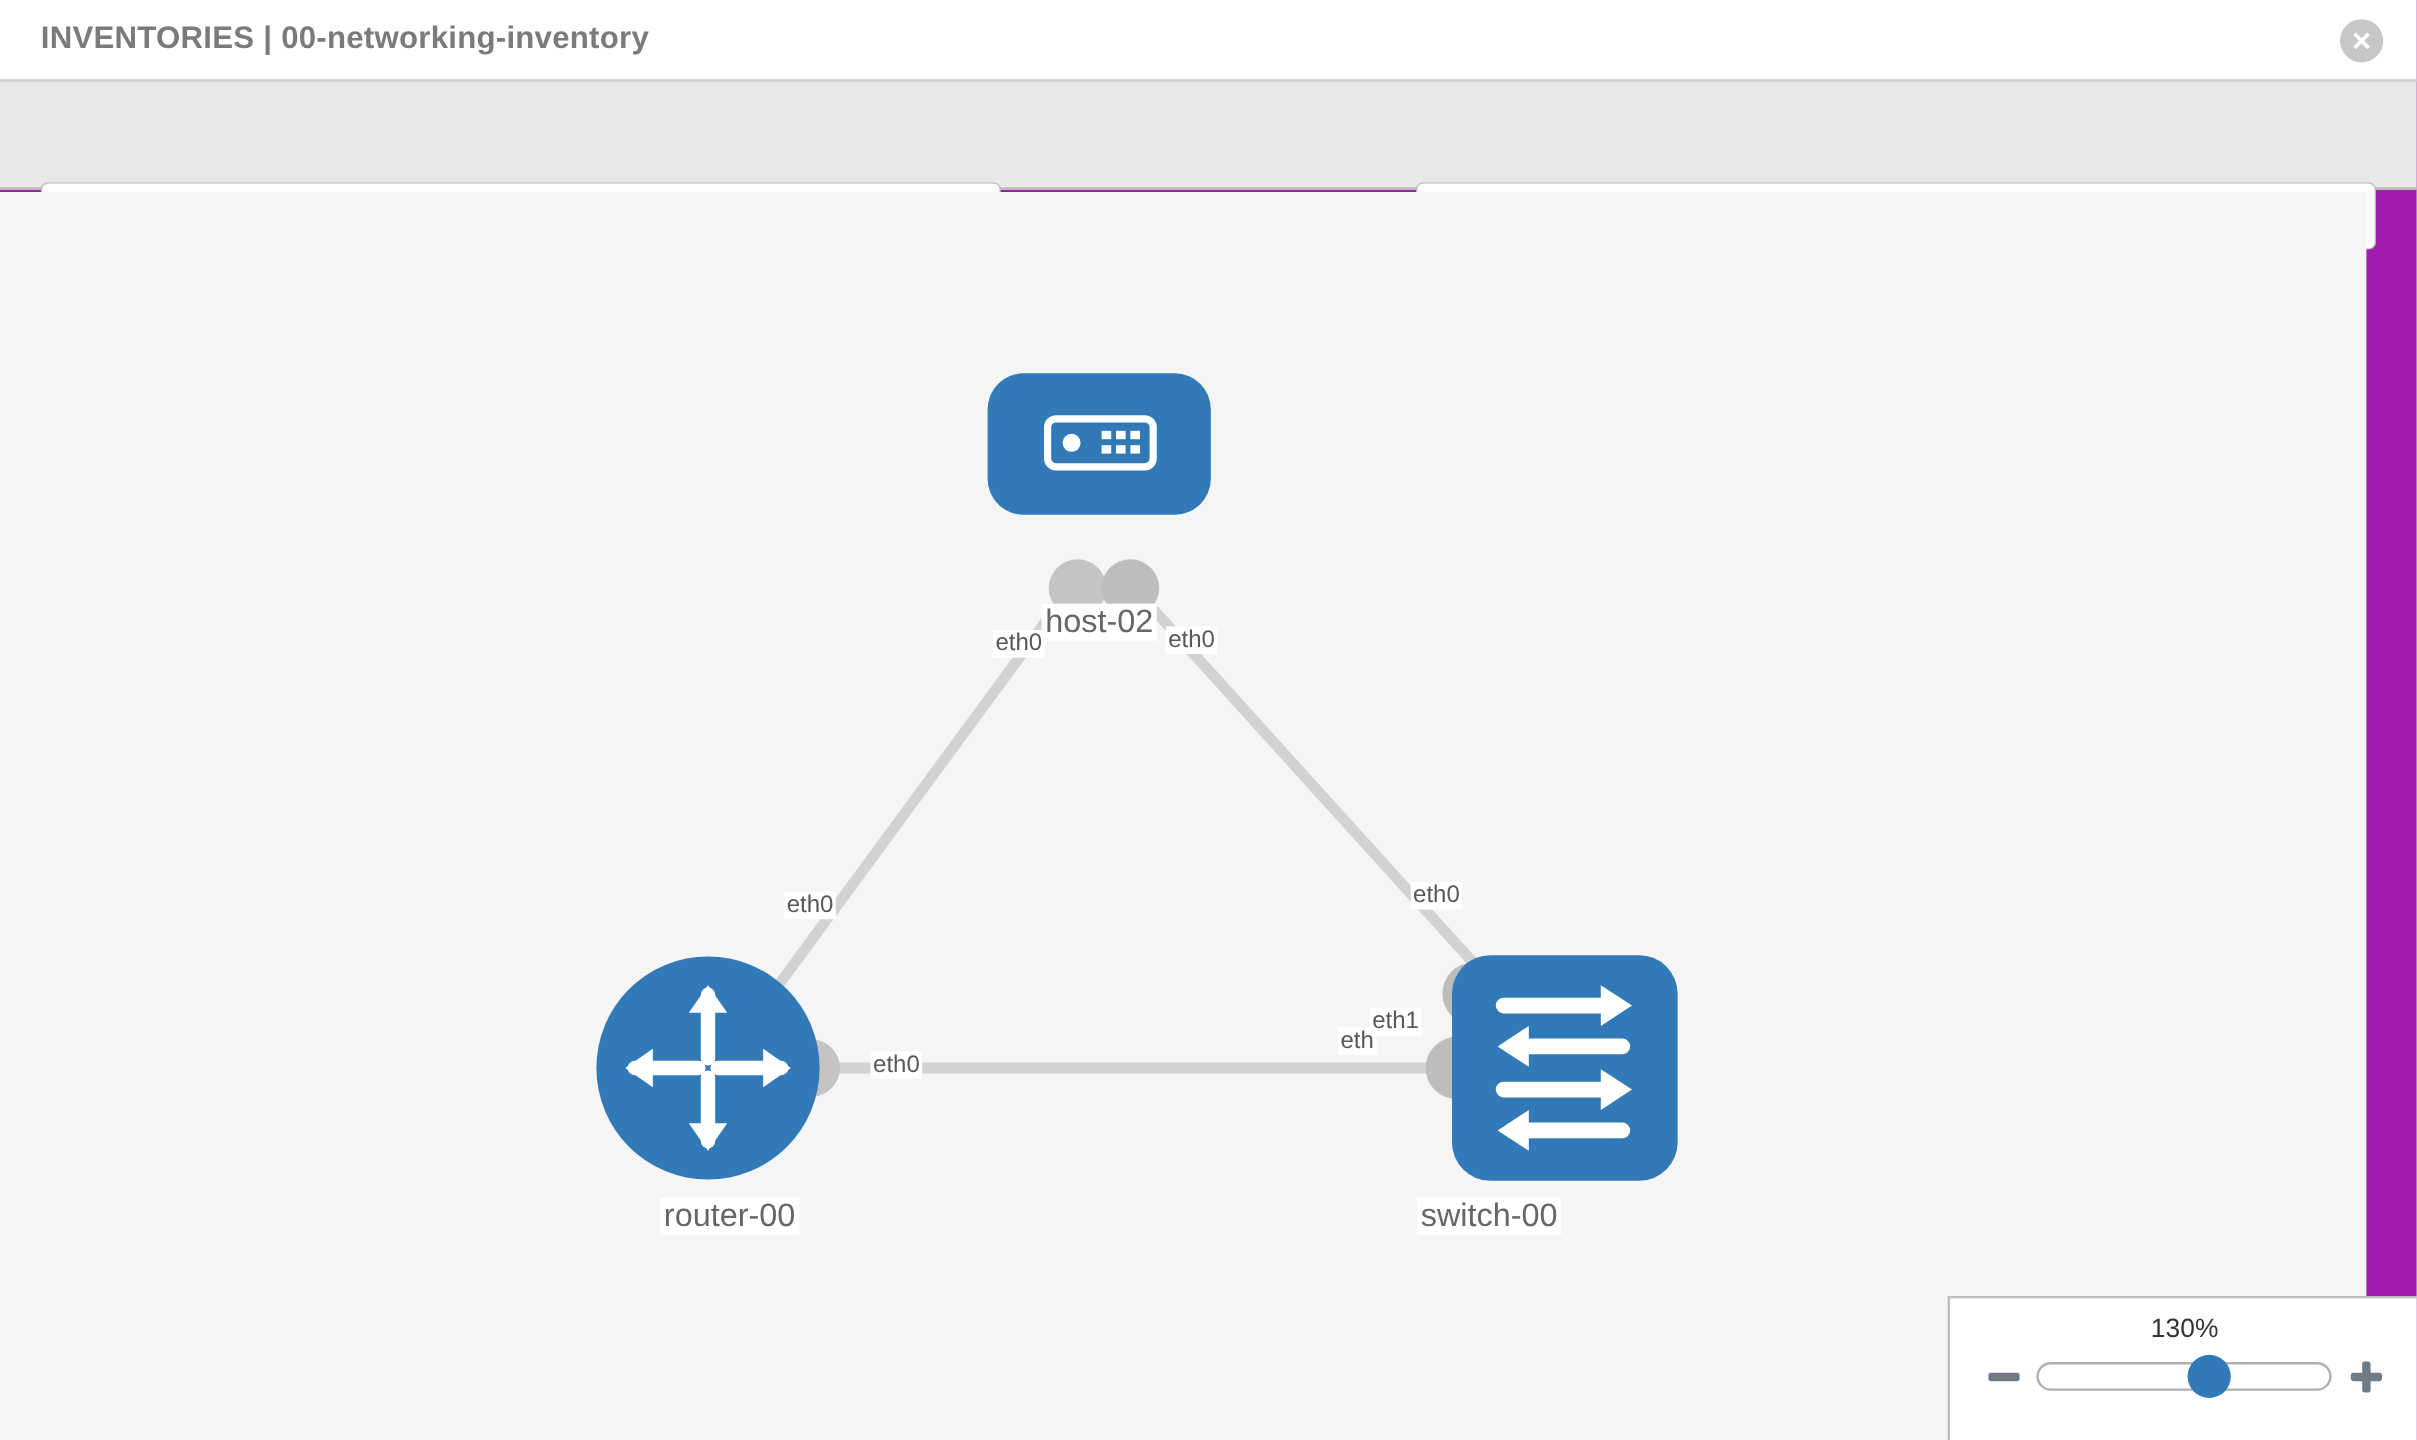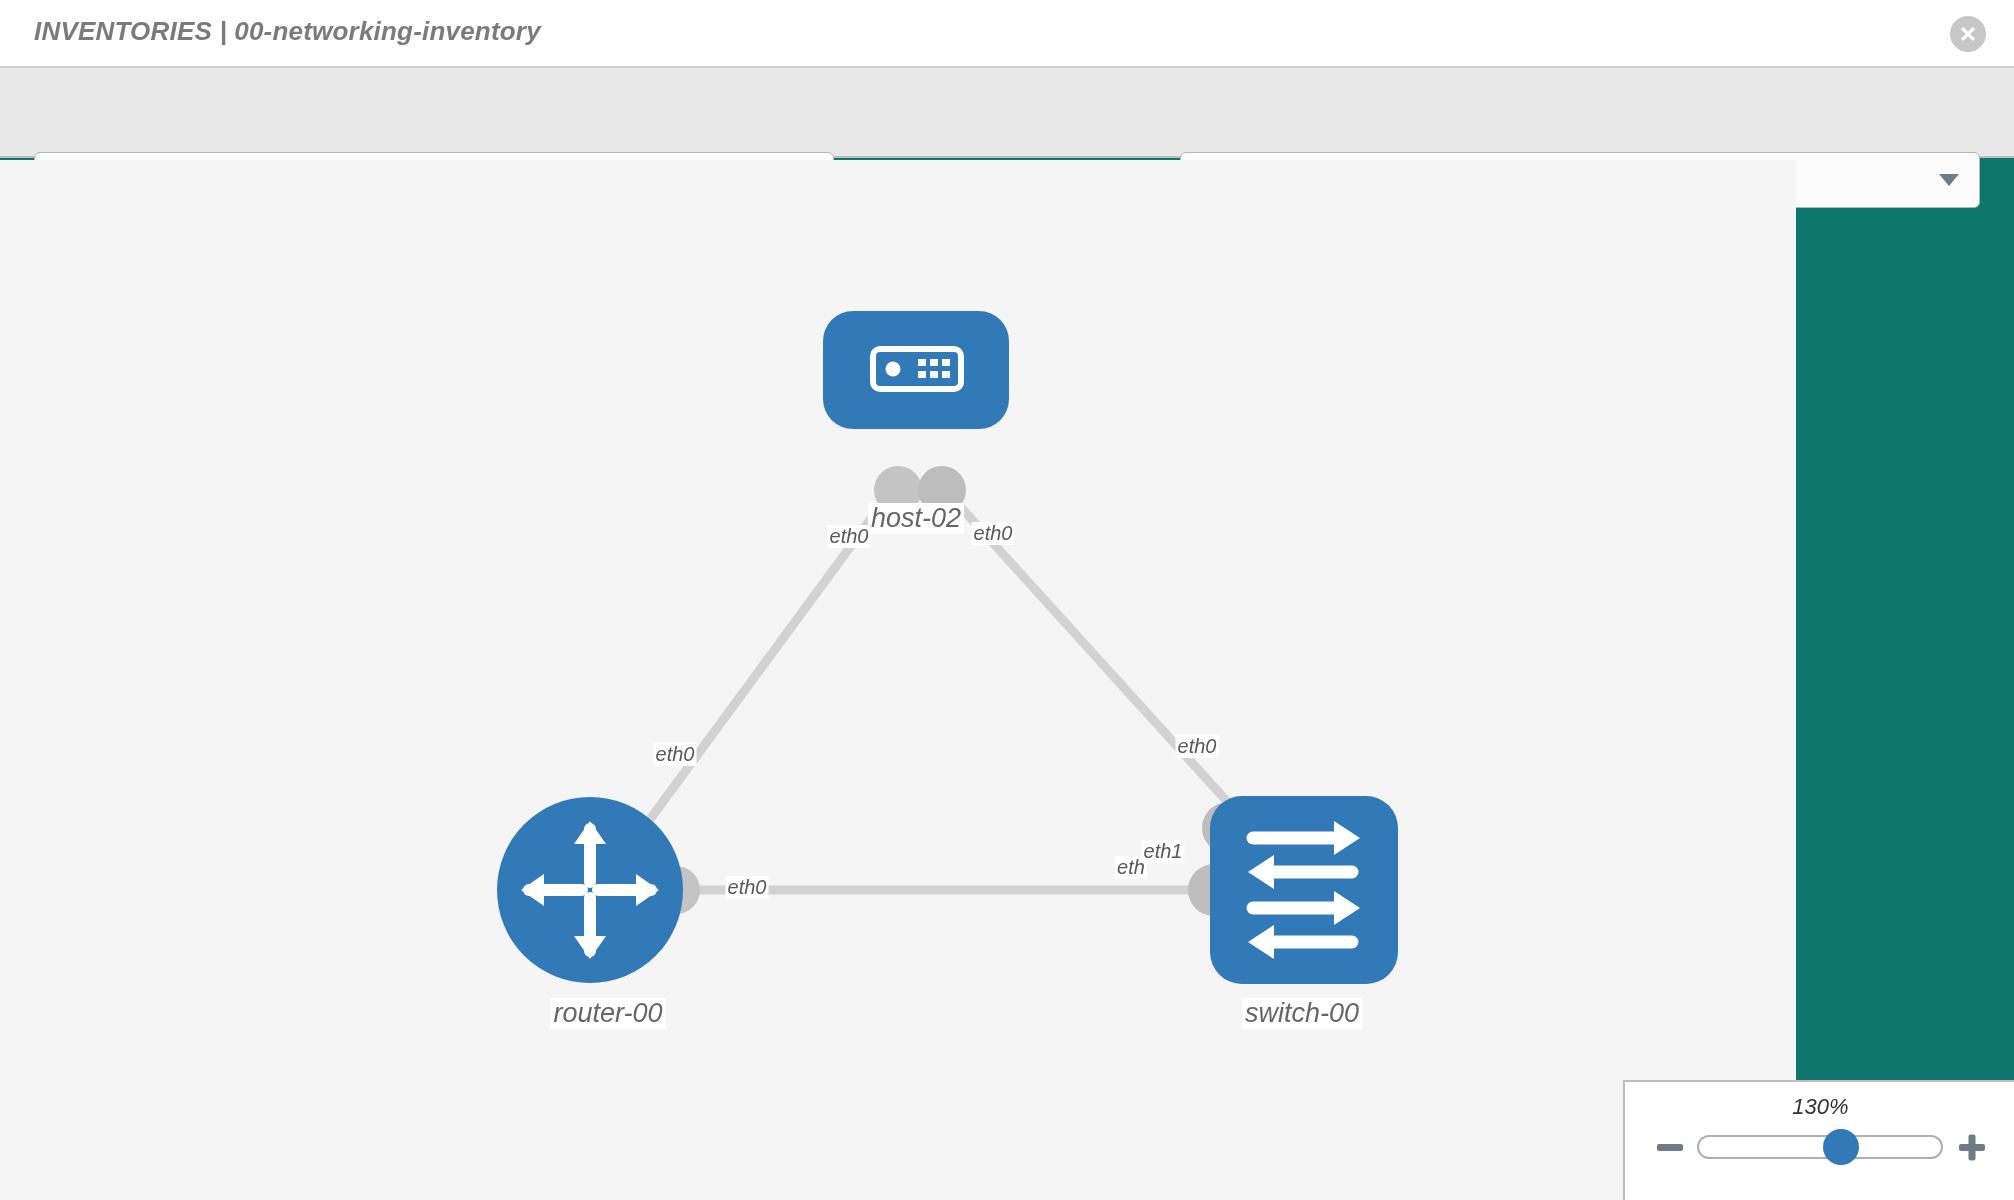--- a/index.html
+++ b/index.html
@@ -7,22 +7,21 @@
     margin: 0;
     padding: 0;
     background: #ffffff;
     font-family: "Liberation Sans", sans-serif;
   }
   #app {
     position: relative;
     width: 2014px;
     height: 1200px;
     overflow: hidden;
-    background: #0f766e;
-    font-style: italic;
+    background: #a21caf;
   }
 
   
   .header {
     position: absolute;
     left: 0; top: 0;
     width: 2014px;
     height: 68px;
     background: #ffffff;
     border-bottom: 2px solid #cfcfcf;
@@ -98,21 +97,21 @@
     height: 44px;
     cursor: pointer;
   }
   #wrench-icon { left: 1043px; }
   #key-icon    { left: 1112px; }
 
   
   .canvas {
     position: absolute;
     left: 0; top: 160px;
-    width: 1796px;
+    width: 1972px;
     height: 1040px;
     background: #f5f5f5;
     overflow: hidden;
   }
   .topology-svg {
     position: absolute;
     left: 0; top: 0;
     width: 2014px;
     height: 1040px;
   }
@@ -297,21 +296,21 @@
     <div class="iface-label" style="left:849px; top:365px;">eth0</div>
     <div class="iface-label" style="left:993px; top:362px;">eth0</div>
     <div class="iface-label" style="left:675px; top:583px;">eth0</div>
     <div class="iface-label" style="left:1197px; top:575px;">eth0</div>
     <div class="iface-label" style="left:747px; top:716px;">eth0</div>
     <div class="iface-label" style="left:1131px; top:696px;text-align:right;">eth</div>
     <div class="iface-label" style="left:1163px; top:680px;">eth1</div>
 
     <div class="node-label" style="left:916px; top:343px;">host-02</div>
     <div class="node-label" style="left:608px; top:838px;">router-00</div>
-    <div class="node-label" style="left:1302px; top:838px;">switch-00</div>
+    <div class="node-label" style="left:1241px; top:838px;">switch-00</div>
   </div>
 
   <div class="zoom-widget">
     <div class="zoom-level">130%</div>
 
     <div class="zoom-minus">
       <svg width="34" height="34" viewBox="0 0 34 34" aria-hidden="true">
         <rect x="4" y="14" width="26" height="7" rx="2" fill="#6f7b87"></rect>
       </svg>
     </div>

